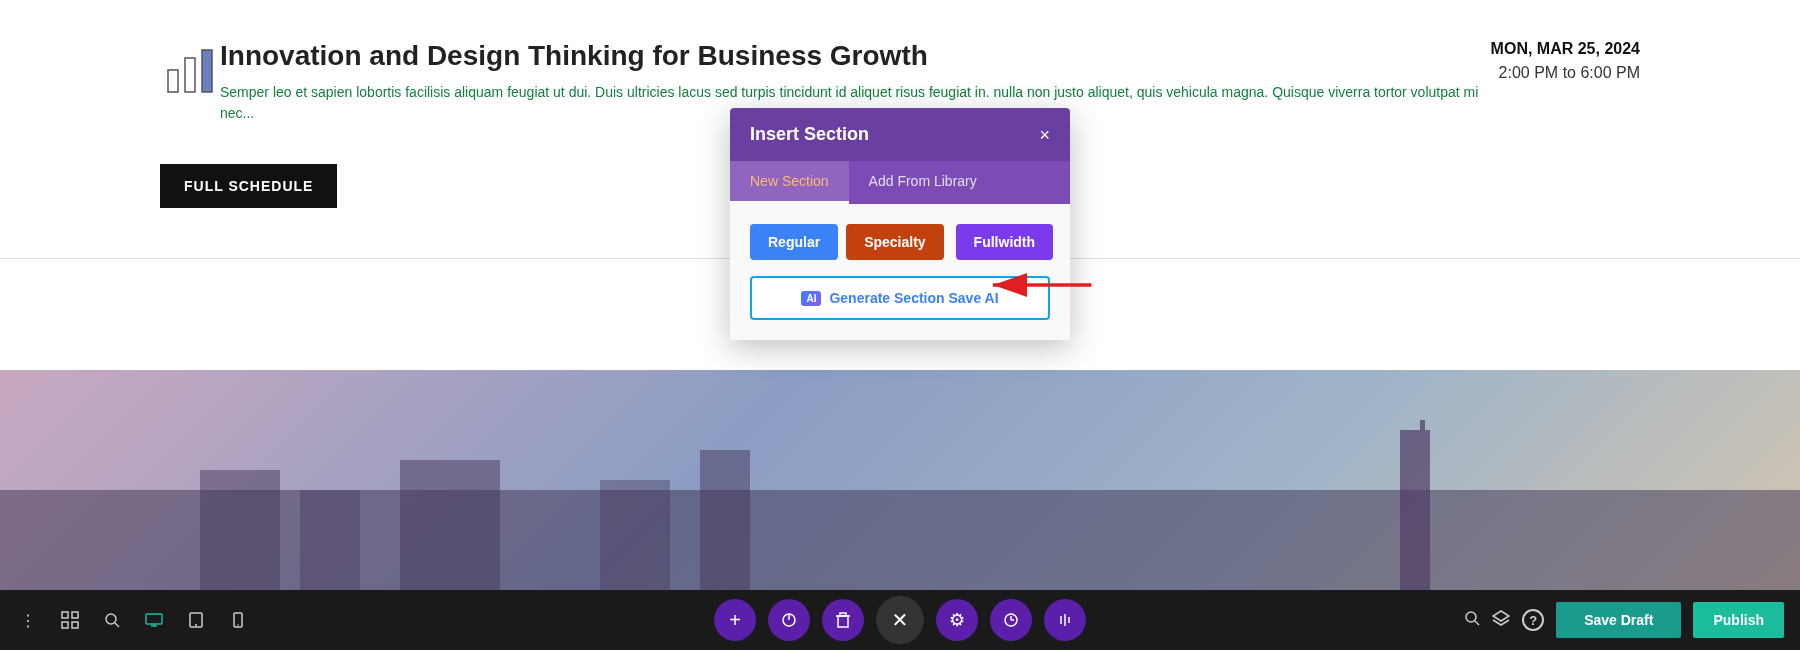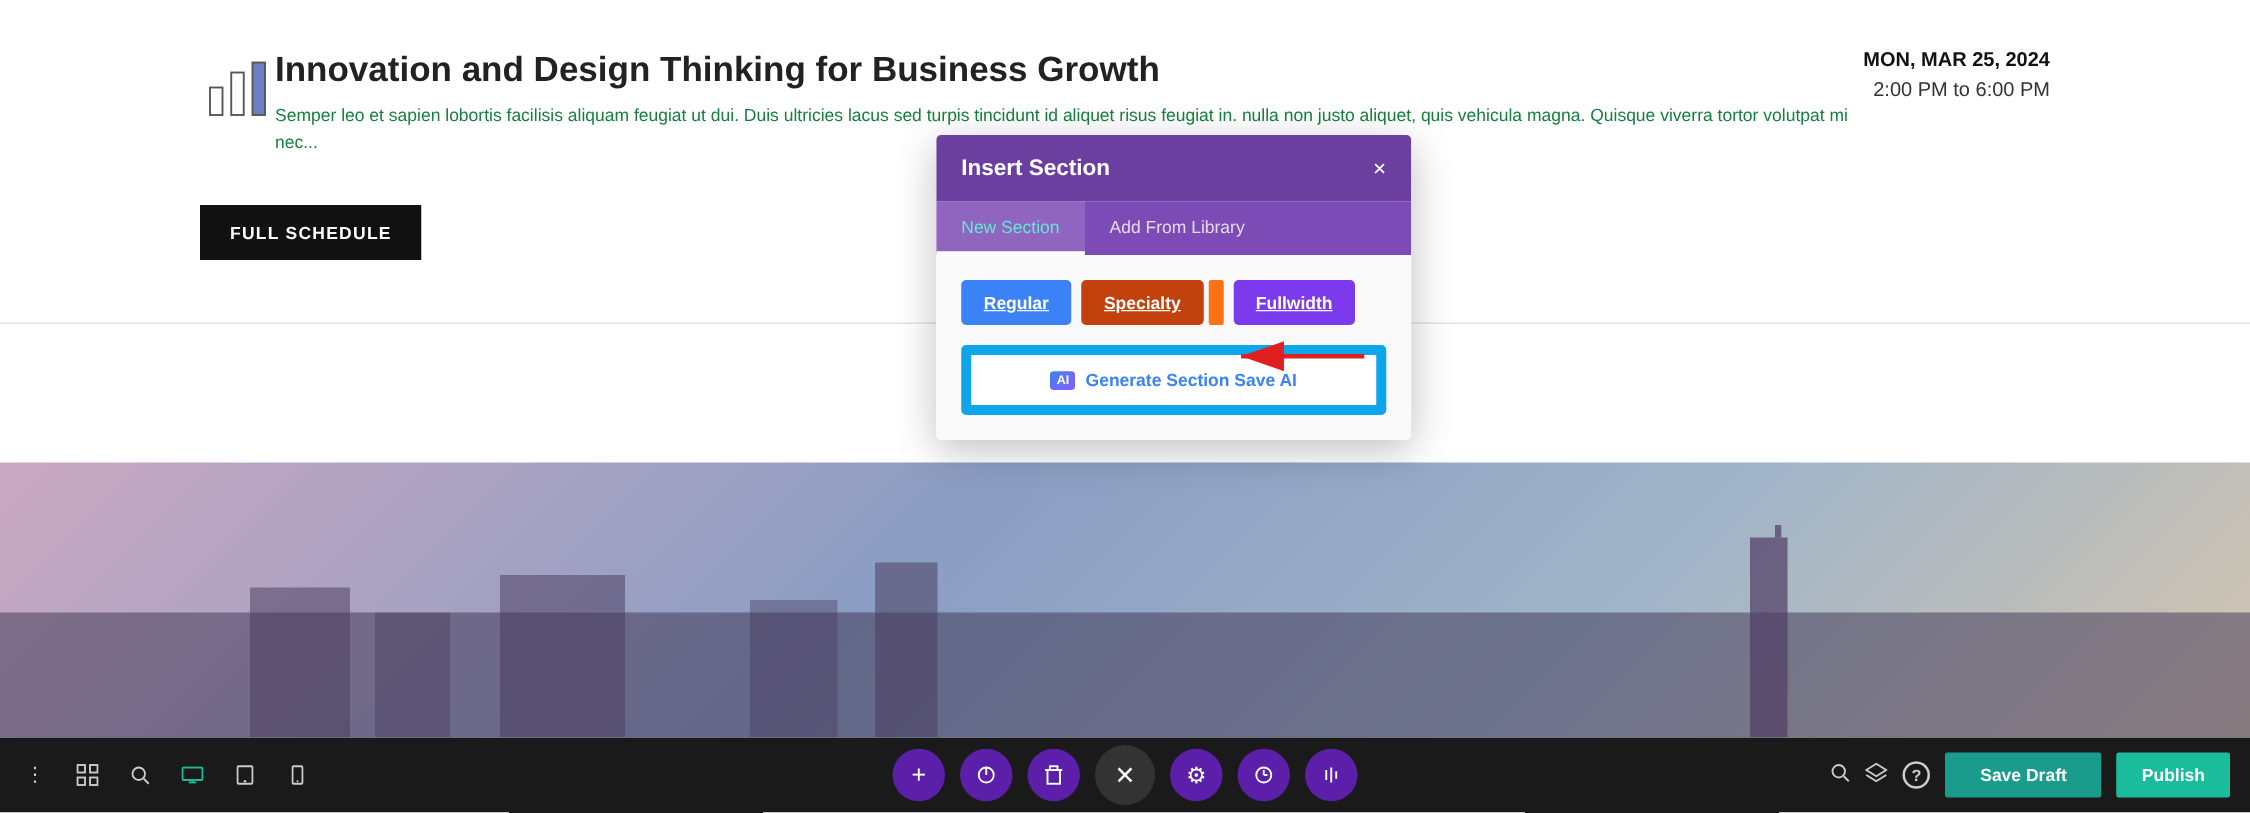--- a/index.html
+++ b/index.html
@@ -221,27 +221,26 @@
       bottom: 0;
       z-index: 50;
       pointer-events: none;
     }
 
     .insert-modal {
       position: absolute;
       top: 108px;
       left: 50%;
       transform: translateX(-50%);
-      width: 380px;
+      width: 340px;
       background: white;
       border-radius: 4px;
       box-shadow: 0 8px 32px rgba(0,0,0,0.25);
       overflow: hidden;
       pointer-events: all;
-      margin-left: 39px;
     }
 
     .modal-header {
       background: #6b3fa0;
       padding: 16px 20px;
       display: flex;
       align-items: center;
       justify-content: space-between;
     }
 
@@ -268,21 +267,21 @@
 
     .modal-tab {
       padding: 12px 20px;
       color: rgba(255,255,255,0.8);
       font-size: 14px;
       cursor: pointer;
       border-bottom: 3px solid transparent;
     }
 
     .modal-tab.active {
-      color: #5eead4;
+      color: #fdba74;
       background: rgba(255,255,255,0.15);
       border-bottom: 3px solid white;
     }
 
     .modal-body {
       padding: 20px;
       background: #f9f9f9;
     }
 
     .section-types {
@@ -293,21 +292,20 @@
     }
 
     .section-type-btn {
       padding: 10px 18px;
       border: none;
       border-radius: 4px;
       font-size: 14px;
       font-weight: 600;
       cursor: pointer;
       color: white;
-      text-decoration: underline;
     }
 
     .section-type-btn.regular {
       background: #3b82f6;
     }
 
     .section-type-btn.specialty {
       background: #c2410c;
     }
 
@@ -324,21 +322,21 @@
     }
 
     .generate-ai-btn {
       display: flex;
       align-items: center;
       justify-content: center;
       gap: 8px;
       width: 100%;
       padding: 12px;
       background: white;
-      border: 8px solid #0ea5e9;
+      border: 2px solid #0ea5e9;
       border-radius: 4px;
       color: #3b82f6;
       font-size: 14px;
       font-weight: 600;
       cursor: pointer;
     }
 
     .ai-badge {
       background: linear-gradient(135deg, #3b82f6, #8b5cf6);
       color: white;

